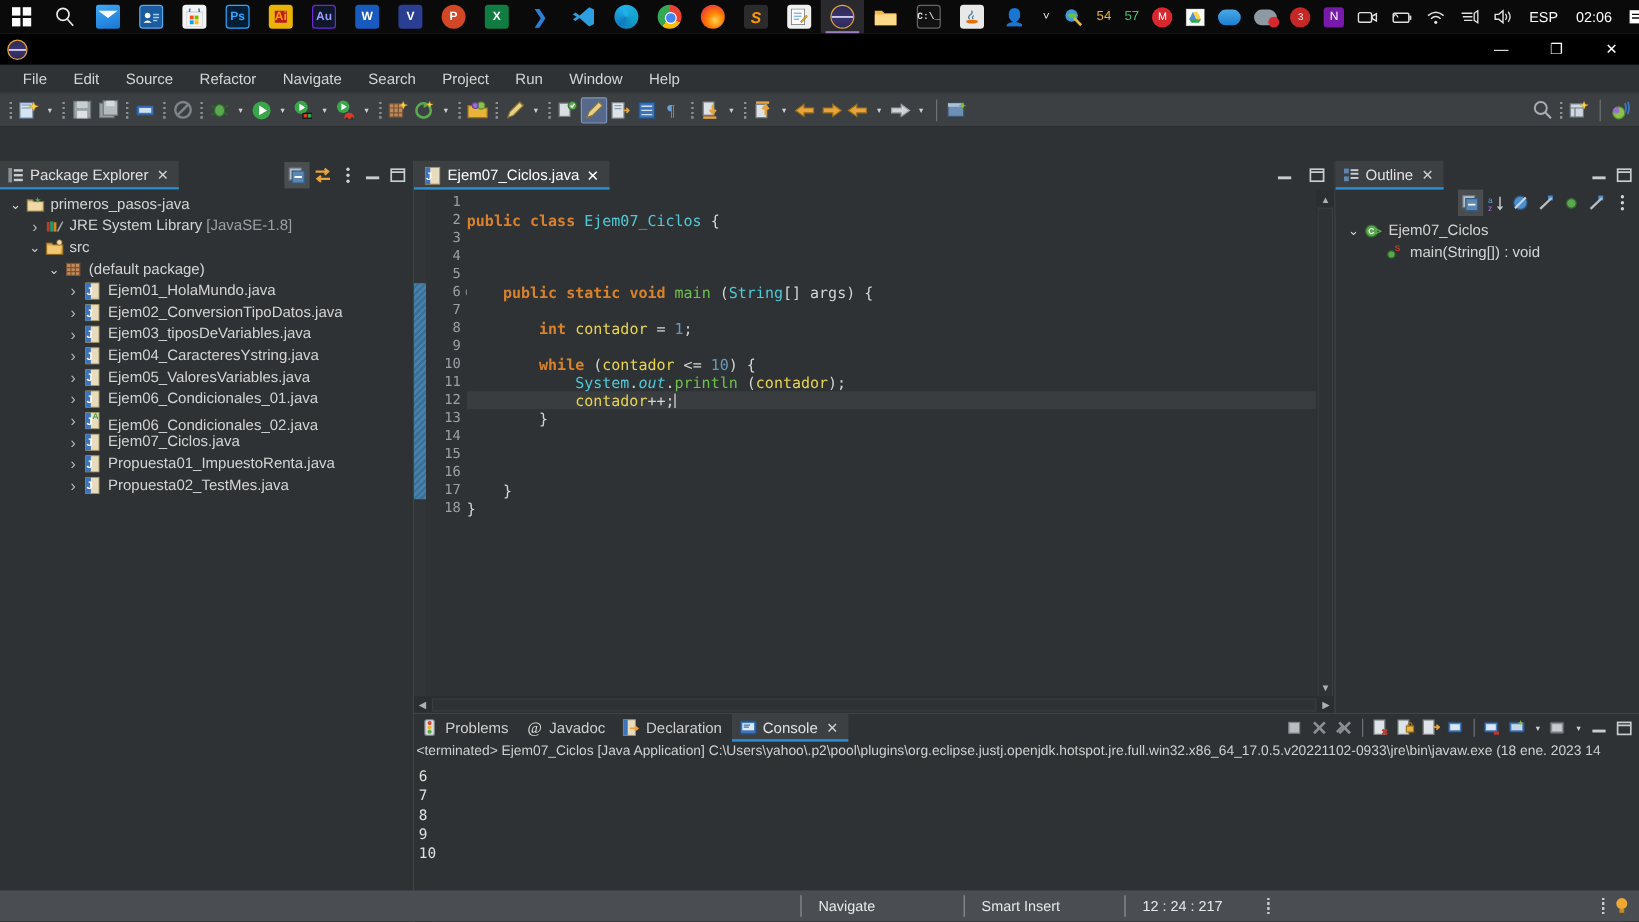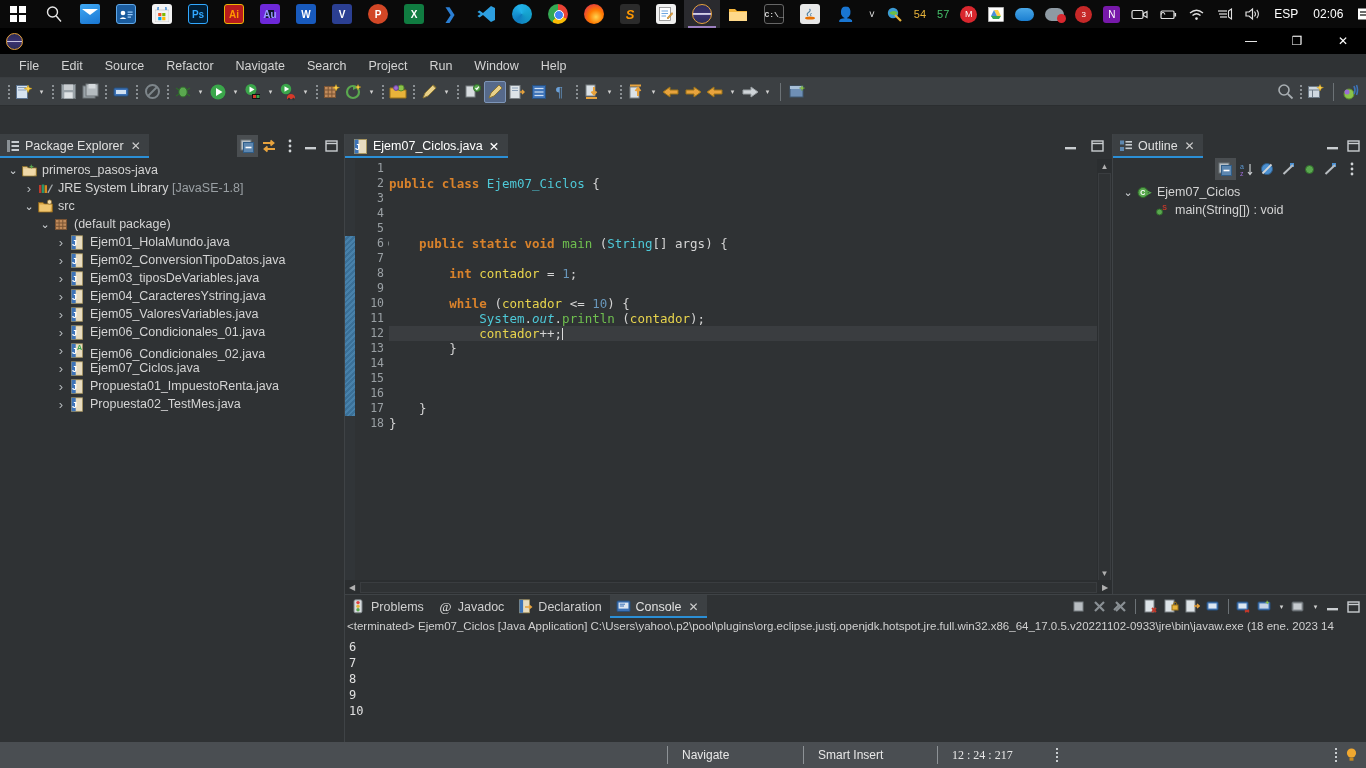--- a/index.html
+++ b/index.html
@@ -33,22 +33,22 @@
   .win-logo { display: grid; grid-template-columns: 7px 7px; grid-template-rows: 7px 7px; gap: 2px; }
   .win-logo i { background: #ffffff; display: block; }
   .ic { width: 20px; height: 20px; border-radius: 3px; display:flex; align-items:center; justify-content:center;
         font-size: 10px; font-weight: bold; color: #fff; font-family:"Liberation Sans",sans-serif; }
   .ic-mail { background: linear-gradient(160deg,#3fa9f5,#1976d2); border-radius:2px; position:relative; }
   .ic-mail::after{content:''; position:absolute; top:5px; left:2px; width:16px; height:10px;
      border-top:6px solid #ffffff; border-left:8px solid transparent; border-right:8px solid transparent; box-sizing:border-box;}
   .ic-people { background:#1b5c9e; border:1px solid #5ea7e8; }
   .ic-store { background:#f3f3f3; position:relative; }
   .ic-ps { background:#001e36; color:#31a8ff; border:1px solid #31a8ff; }
-  .ic-ai { background:#b91c1c; color:#ff9a00; border:1px solid #eab308;}
-  .ic-au { background:#0f172a; color:#9999ff; border:6px solid #6d28d9;}
+  .ic-ai { background:#b91c1c; color:#ff9a00; border:5px solid #eab308;}
+  .ic-au { background:#0f172a; color:#9999ff; border:1px solid #6d28d9;}
   .ic-w  { background:#185abd; }
   .ic-v  { background:#2b3f92; }
   .ic-p  { background:#d24726; border-radius:50%; }
   .ic-x  { background:#107c41; }
   .ic-chev{ color:#2b7fd4; font-size:15px; font-weight:bold;}
   .ic-edge{ width:20px;height:20px;border-radius:50%;
     background: conic-gradient(from 220deg,#0f7cc0,#21b2ea,#14a0cb,#0f7cc0);}
   .ic-chrome{width:20px;height:20px;border-radius:50%;
     background: conic-gradient(#ea4335 0 33%, #fbbc05 33% 60%, #34a853 60% 100%);
     position:relative;}
@@ -1186,21 +1186,21 @@
 
   </div>
 
   <div class="status-bar">
     <div style="width:667px;"></div>
     <div class="st-sep"></div>
     <div class="st-cell" style="width:135px;">Navigate</div>
     <div class="st-sep"></div>
     <div class="st-cell" style="width:133px;">Smart Insert</div>
     <div class="st-sep"></div>
-    <div class="st-cell" style="width:118px;font-family:Liberation Serif, serif;">12 : 24 : 217</div>
+    <div class="st-cell" style="width:118px;">12 : 24 : 217</div>
     <div class="st-dots"></div>
     <div style="flex:1"></div>
     <div class="st-dots"></div>
     <div style="padding:0 8px;">
       <svg width="13" height="16" viewBox="0 0 13 16">
             <circle cx="6.5" cy="6" r="4.6" fill="#f0a830"></circle>
             <rect x="4.5" y="10.5" width="4" height="3.2" fill="#c98a1e"></rect>
           </svg>
     </div>
   </div>

